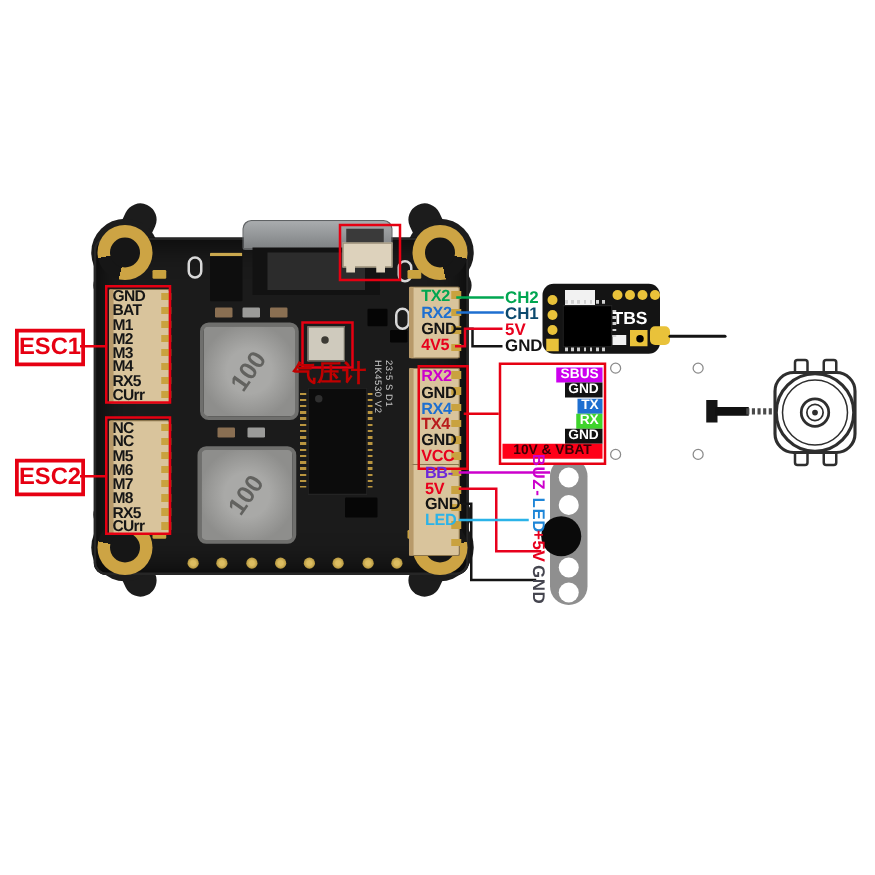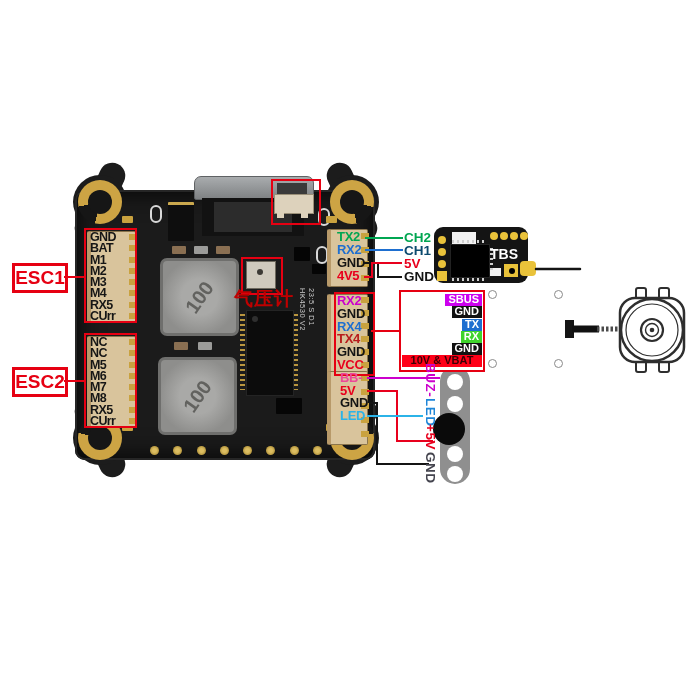--- a/index.html
+++ b/index.html
@@ -253,21 +253,21 @@
 
   <div class="abs screw" style="left:488px;top:290px;"></div>
   <div class="abs screw" style="left:554px;top:290px;"></div>
   <div class="abs screw" style="left:488px;top:359px;"></div>
   <div class="abs screw" style="left:554px;top:359px;"></div>
   <div class="abs o3stub"></div>
 
   <div class="abs conn" style="left:327px;top:371px;width:36px;height:72px;"></div>
   <div class="abs teeth4" style="left:361px;top:371px;width:8px;height:72px;"></div>
   <div class="abs pin-col rc" style="left:340px;top:372px;width:28px;">
-    <span style="color: #ec4899;">BB-</span>
+    <span style="color: #6d28d9;">BB-</span>
     <span style="color: rgb(232, 0, 29);">5V</span>
     <span style="color: rgb(20, 20, 20);">GND</span>
     <span style="color: rgb(43, 179, 232);">LED</span>
   </div>
 
   <div class="abs strip"></div>
   <div class="abs hole" style="left:447px;top:374px;"></div>
   <div class="abs hole" style="left:447px;top:396px;"></div>
   <div class="abs buzzer"></div>
   <div class="abs hole" style="left:447px;top:446px;"></div>

